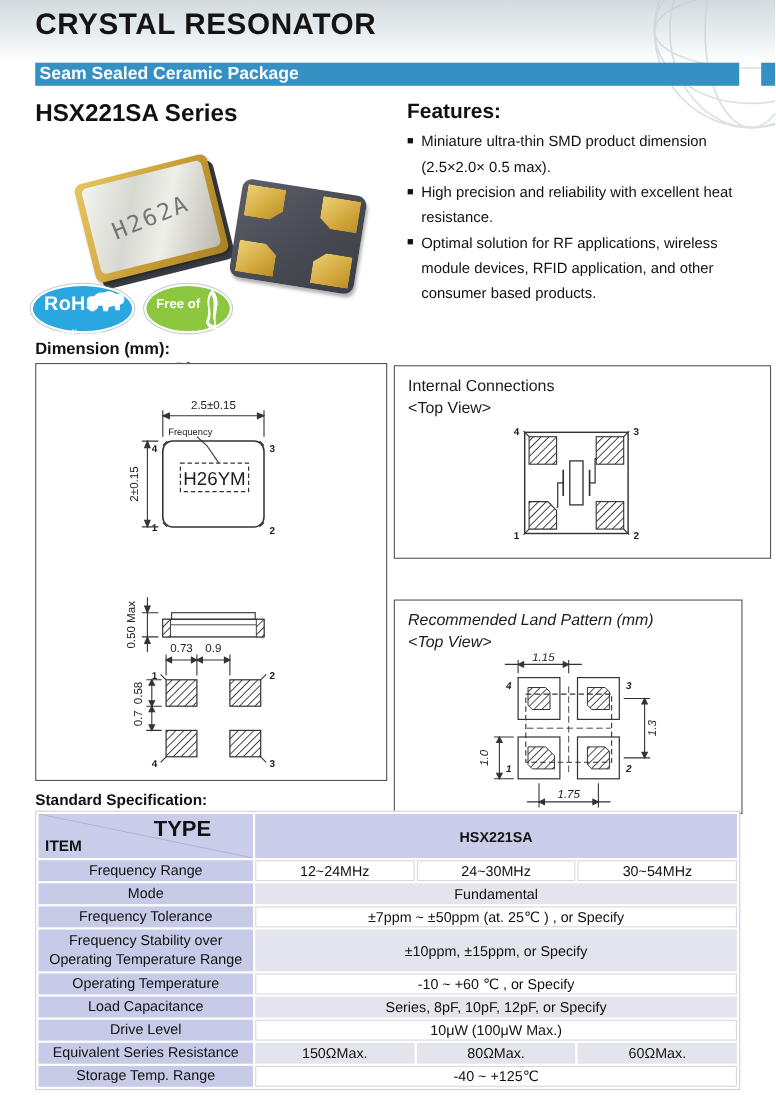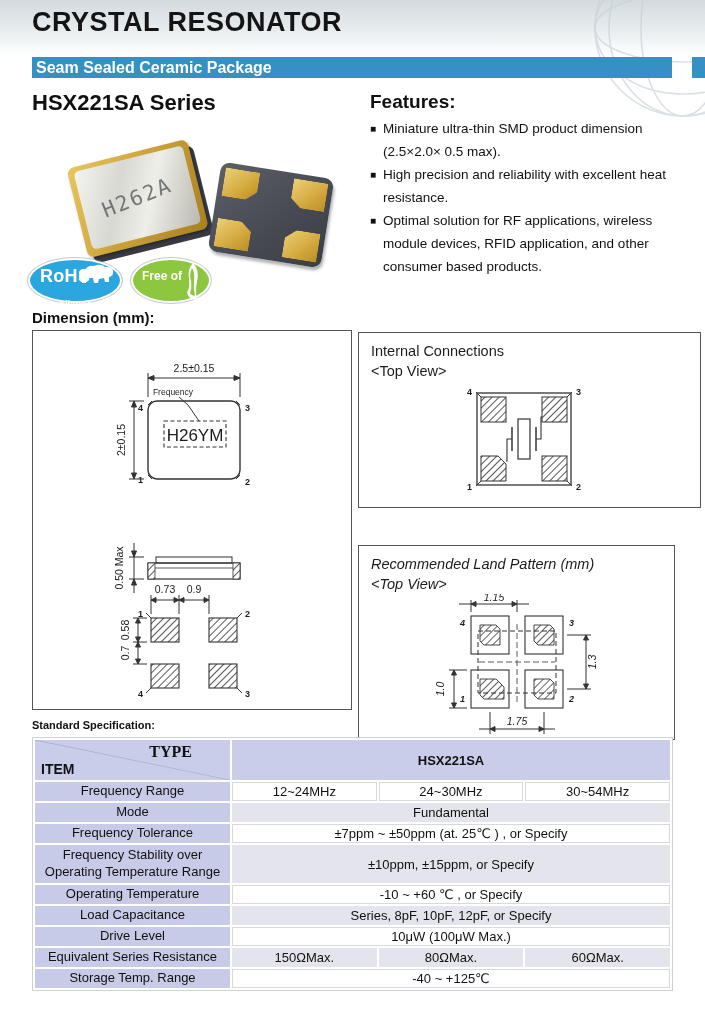--- a/index.html
+++ b/index.html
@@ -62,26 +62,26 @@
   .panel-left  { left:32px;  top:330px; width:320px; height:380px; }
   .panel-ic    { left:358px; top:332px; width:343px; height:176px; }
   .panel-lp    { left:358px; top:545px; width:317px; height:195px;font-style:italic; }
   .panel h4 { font-size:14.5px; font-weight:400; color:#1c1c1c; margin:8px 0 0 12px; line-height:20px; }
   .panel .sub { font-size:14.5px; font-weight:400; color:#1c1c1c; margin:0 0 0 12px; line-height:20px; }
   svg text { font-family:"Liberation Sans","DejaVu Sans",sans-serif; fill:#1c1c1c; }
   .pin { font-size:9px; font-weight:bold; }
   .dimtxt { font-size:10.5px; }
 
   
-  .spec-heading { position:absolute; left:32px; top:719px; font-size:11px; font-weight:bold; }
+  .spec-heading { position:absolute; left:32px; top:719px; font-size:14px; font-weight:bold; }
   .spec-wrap { position:absolute; left:32px; top:737px; width:641px; }
   table.spec { width:641px; border-collapse:separate; border-spacing:2px; table-layout:fixed; border:1px solid #cfcfd6; background:#fff; }
   table.spec td { text-align:center; vertical-align:middle; font-size:13px; padding:0 3px; overflow:hidden; }
   td.corner { position:relative; background:#c9cde9; height:40px; }
-  td.corner .t { position:absolute; top:3px; right:38px; font-weight:bold; font-size:16px;font-family:Liberation Serif, serif; }
+  td.corner .t { position:absolute; top:3px; right:38px; font-weight:bold; font-size:20px; }
   td.corner .i { position:absolute; bottom:3px; left:6px; font-weight:bold; font-size:14px; }
   td.typeval { background:#c9cde9; font-weight:bold; font-size:15px; }
   tr.r  { height:19px; }
   tr.r2 { height:38px; }
   td.lbl { background:#c7cbe7; line-height:1.3; }
   td.vw  { background:#fff; border:1px solid #d8d8de; }
   td.vs  { background:#e4e4ec; }
   .footnote { position:absolute; left:32px; top:986px; font-size:13.5px;margin-top:44px; }
 </style>
 </head>

